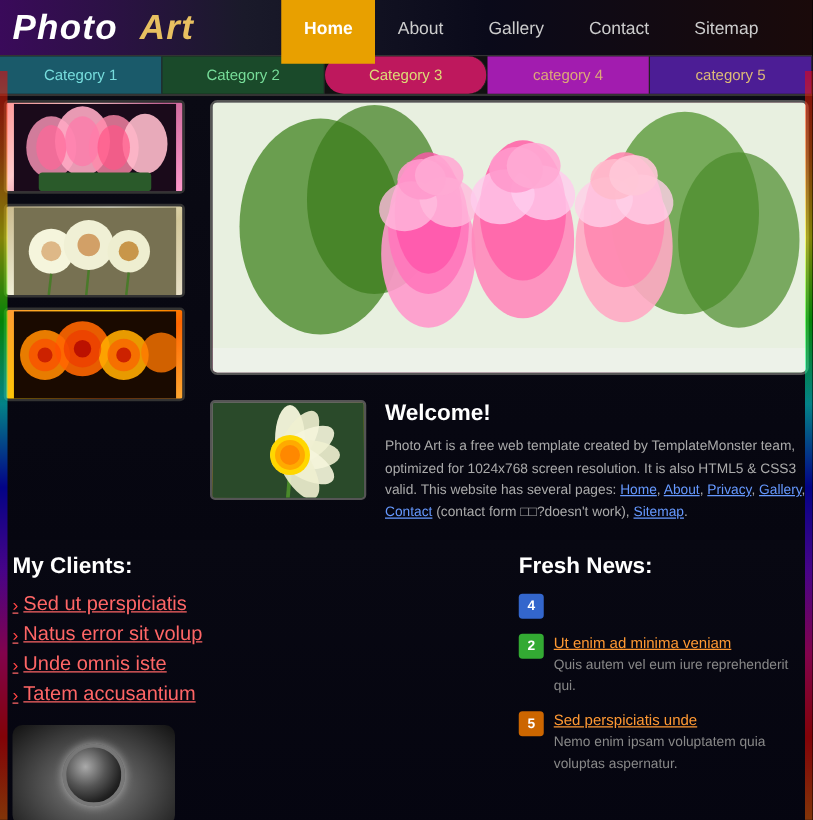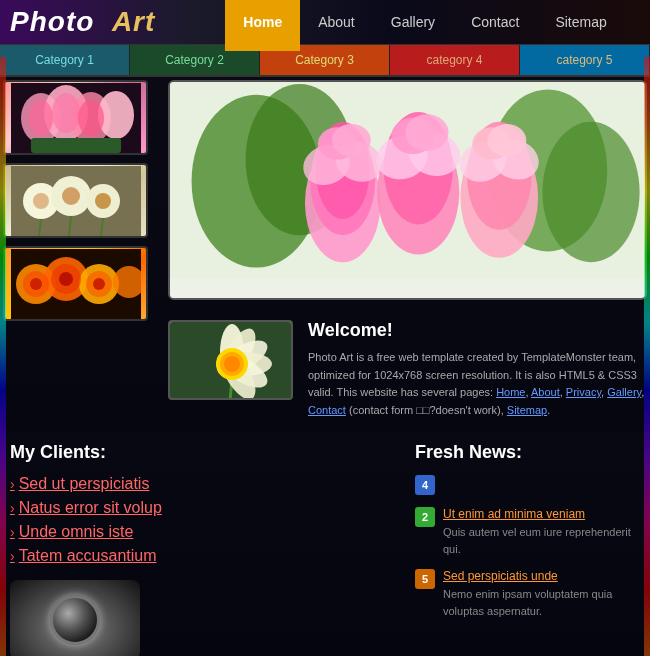--- a/index.html
+++ b/index.html
@@ -76,23 +76,23 @@
       display: flex;
       align-items: center;
       justify-content: center;
       font-size: 12px;
       color: #ddd;
       cursor: pointer;
       border-right: 1px solid #222;
     }
     .cat-item.cat1 { background: #1a5a6a; color: #7dd; }
     .cat-item.cat2 { background: #1a4a2a; color: #7d9; }
-    .cat-item.cat3 { background: #c2410c; color: #dd7; }
-    .cat-item.cat4 { background: #b91c1c; color: #da7; }
-    .cat-item.cat5 { background: #0369a1; color: #db7; }
+    .cat-item.cat3 { background: #be185d; color: #dd7; border-radius: 15px; }
+    .cat-item.cat4 { background: #a21caf; color: #da7; }
+    .cat-item.cat5 { background: #4c1d95; color: #db7; }
 
     
     #main {
       display: flex;
       background: linear-gradient(180deg, #0a0a14 0%, #060610 100%);
       padding: 3px;
       gap: 10px;
     }
 
     

